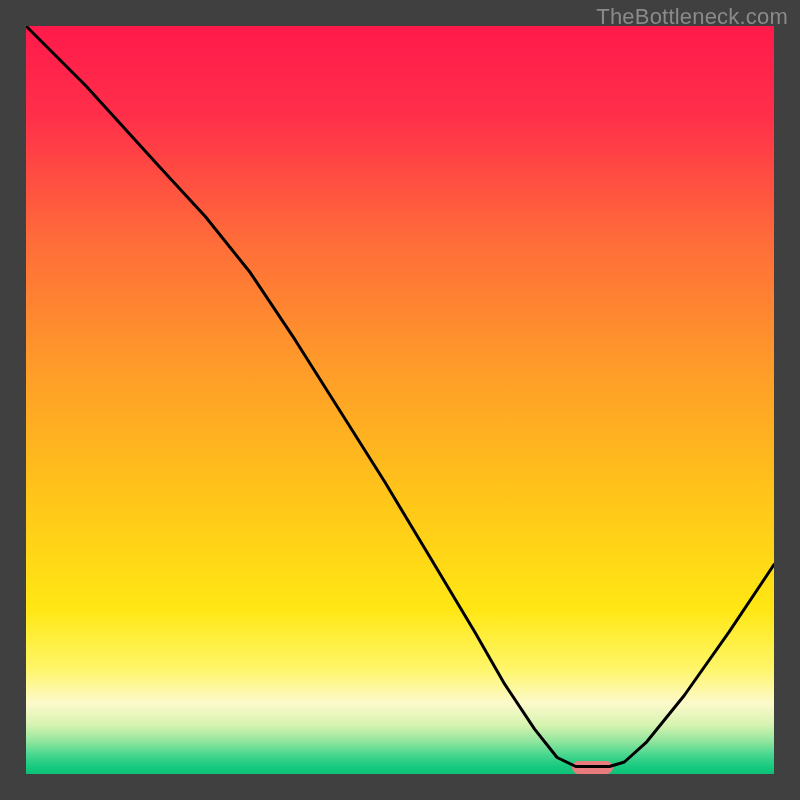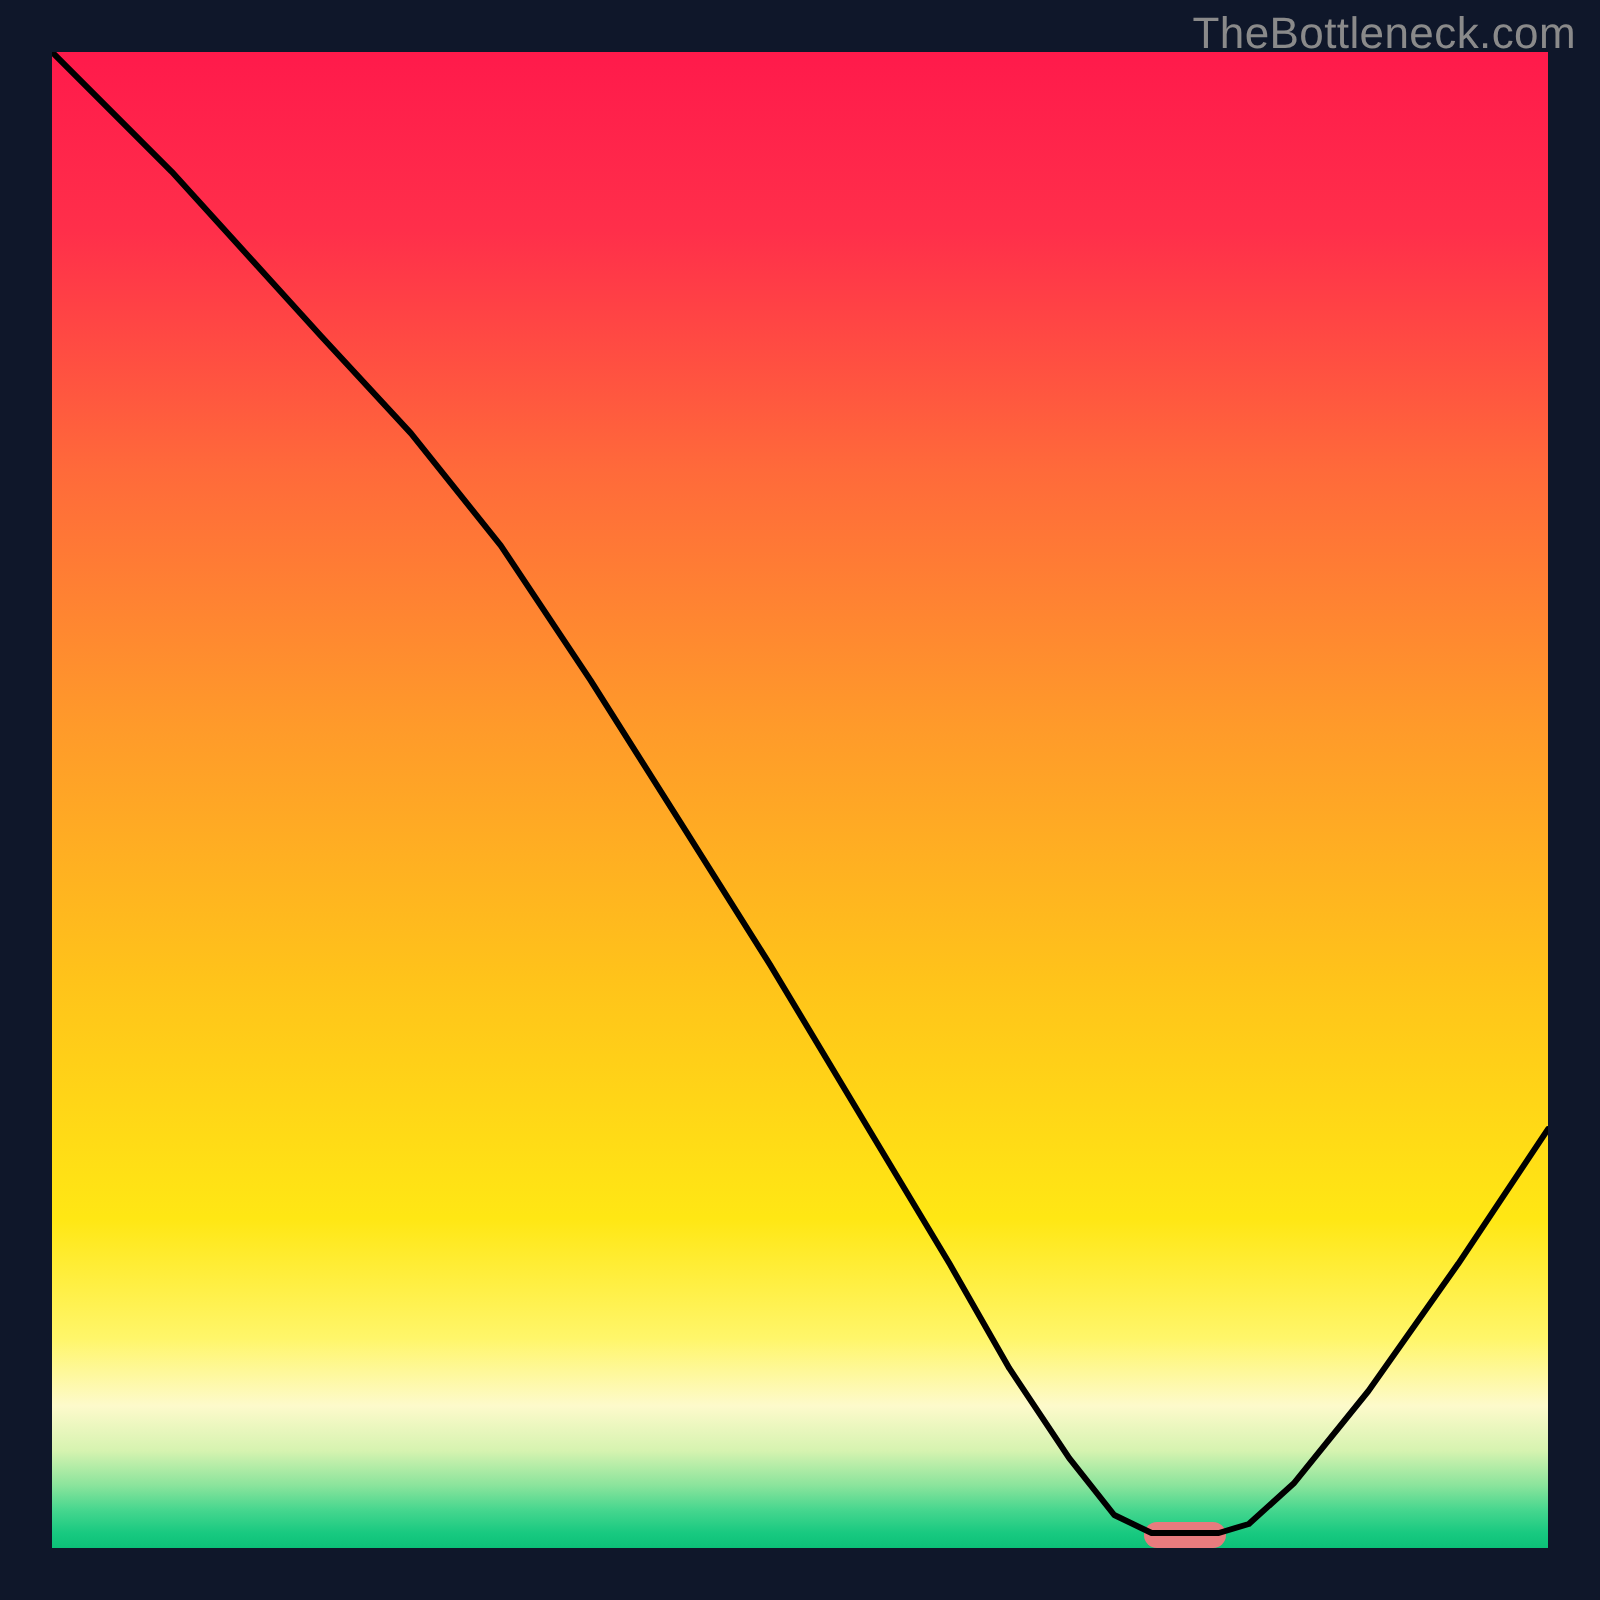--- a/index.html
+++ b/index.html
@@ -7,21 +7,21 @@
     padding: 0;
     width: 800px;
     height: 800px;
     background: #000;
     overflow: hidden;
     font-family: Arial, Helvetica, sans-serif;
   }
   .frame {
     position: absolute;
     inset: 0;
-    background: #0f172a;
+    background: #404040;
     text-decoration: underline;
   }
   .plot {
     position: absolute;
     left: 26px;
     top: 26px;
     width: 748px;
     height: 748px;
     overflow: hidden;
   }

